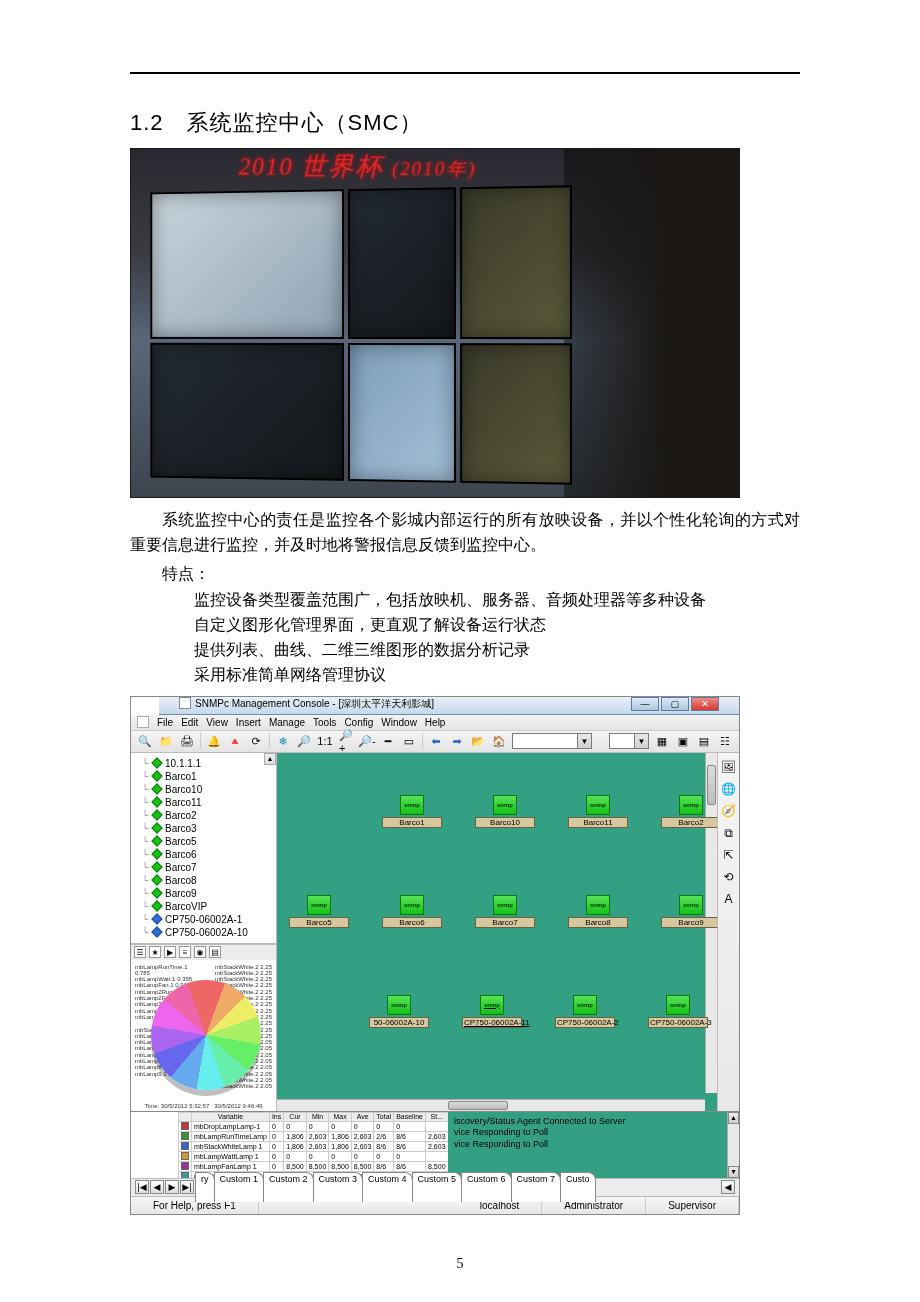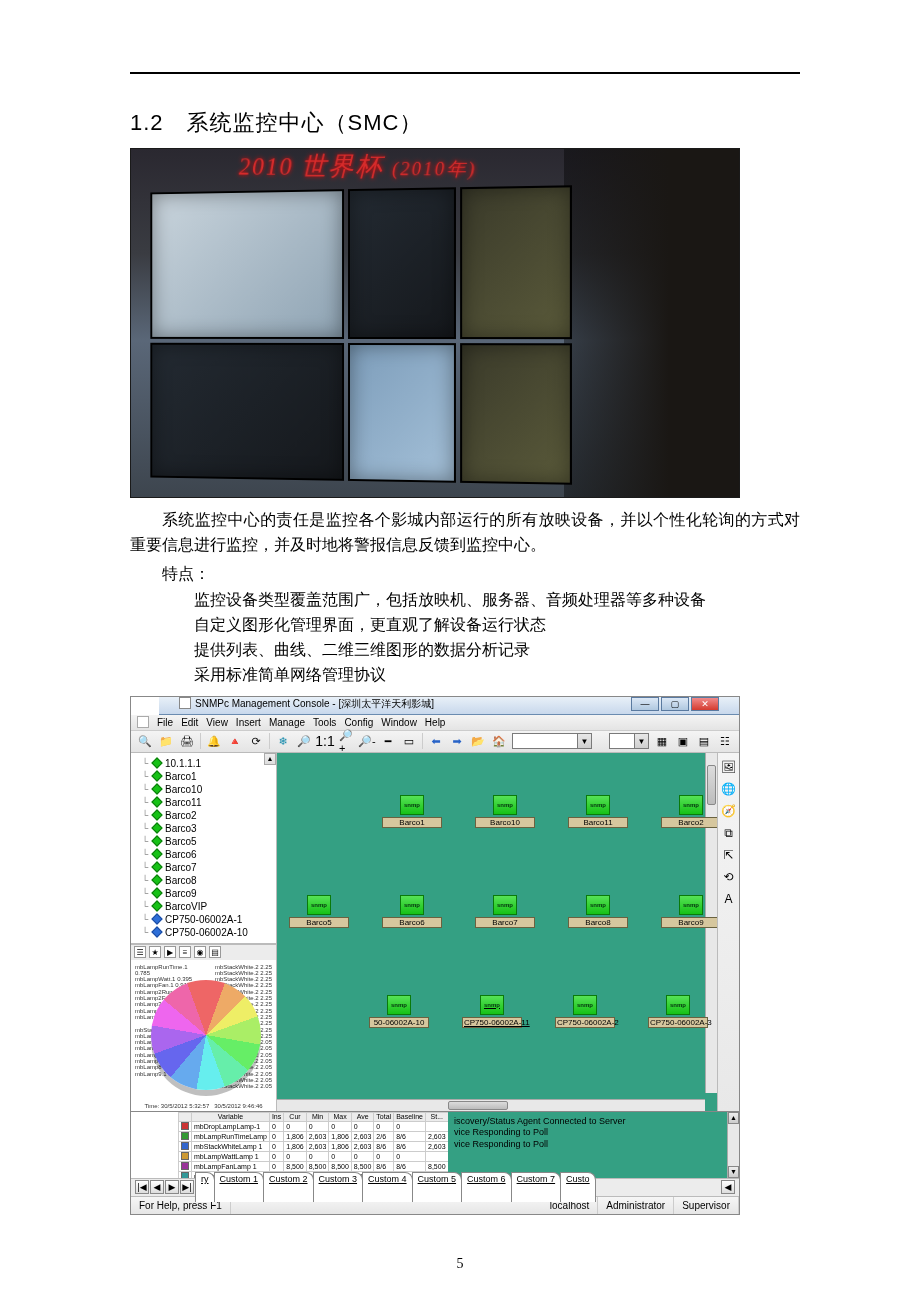--- a/index.html
+++ b/index.html
@@ -292,34 +292,34 @@
     position: relative;
   }
   .shot .tabbar .nav {
     width: 14px;height:14px;border:1px solid #888;background:linear-gradient(#fff,#ddd);
     display:flex;align-items:center;justify-content:center;margin-right:1px;
   }
   .shot .tabbar .tab {
     border: 1px solid #888; border-bottom: none;
     padding: 0 5px; background: #fff; margin-right: -1px;
     border-radius: 0 8px 0 0;
-    height: 30px; line-height: 13px; text-decoration: underline;
+    height: 30px; line-height: 13px;
   }
   .shot .tabbar .tab.sel { background: #fff; font-weight: normal; }
   .shot .tabbar .scrollend {
     margin-left:auto;width:14px;height:14px;border:1px solid #888;background:linear-gradient(#fff,#ddd);
     display:flex;align-items:center;justify-content:center;
   }
   .shot .status {
     height: 18px; display: flex; align-items: center;
     border-top: 1px solid #bbb; background: linear-gradient(#f6f6f6,#e6e6e6);
     font-size: 10px;
   }
   .shot .status .cell {
-    border-right: 1px solid #ccc; padding: 0 8px; height: 100%;
+    border-right: 1px solid #ccc; padding: 0 22px; height: 100%;
     display: flex; align-items: center; text-align: right;
   }
   .shot .status .spacer { flex: 1; }
   .pagenum {
     position: absolute;
     bottom: 30px;
     left: 0; right: 0;
     text-align: center;
     font-size: 14px;
     font-family: "SimSun", serif;
@@ -383,21 +383,21 @@
     <div class="tbtn">🔍</div>
     <div class="tbtn">📁</div>
     <div class="tbtn">🖨</div>
     <div class="sep"></div>
     <div class="tbtn" style="color:#c33">🔔</div>
     <div class="tbtn">🔺</div>
     <div class="tbtn">⟳</div>
     <div class="sep"></div>
     <div class="tbtn" style="color:#18a">❄</div>
     <div class="tbtn">🔎</div>
-    <div class="tbtn" style="font-size:14px">1:1</div>
+    <div class="tbtn" style="font-size:11px">1:1</div>
     <div class="tbtn">🔎+</div>
     <div class="tbtn">🔎-</div>
     <div class="tbtn">━</div>
     <div class="tbtn">▭</div>
     <div class="sep"></div>
     <div class="tbtn" style="color:#2863c7">⬅</div>
     <div class="tbtn" style="color:#2863c7">➡</div>
     <div class="tbtn" style="color:#c7a228">📂</div>
     <div class="tbtn" style="color:#c7a228">🏠</div>
     <div class="combo" style="min-width:80px">

